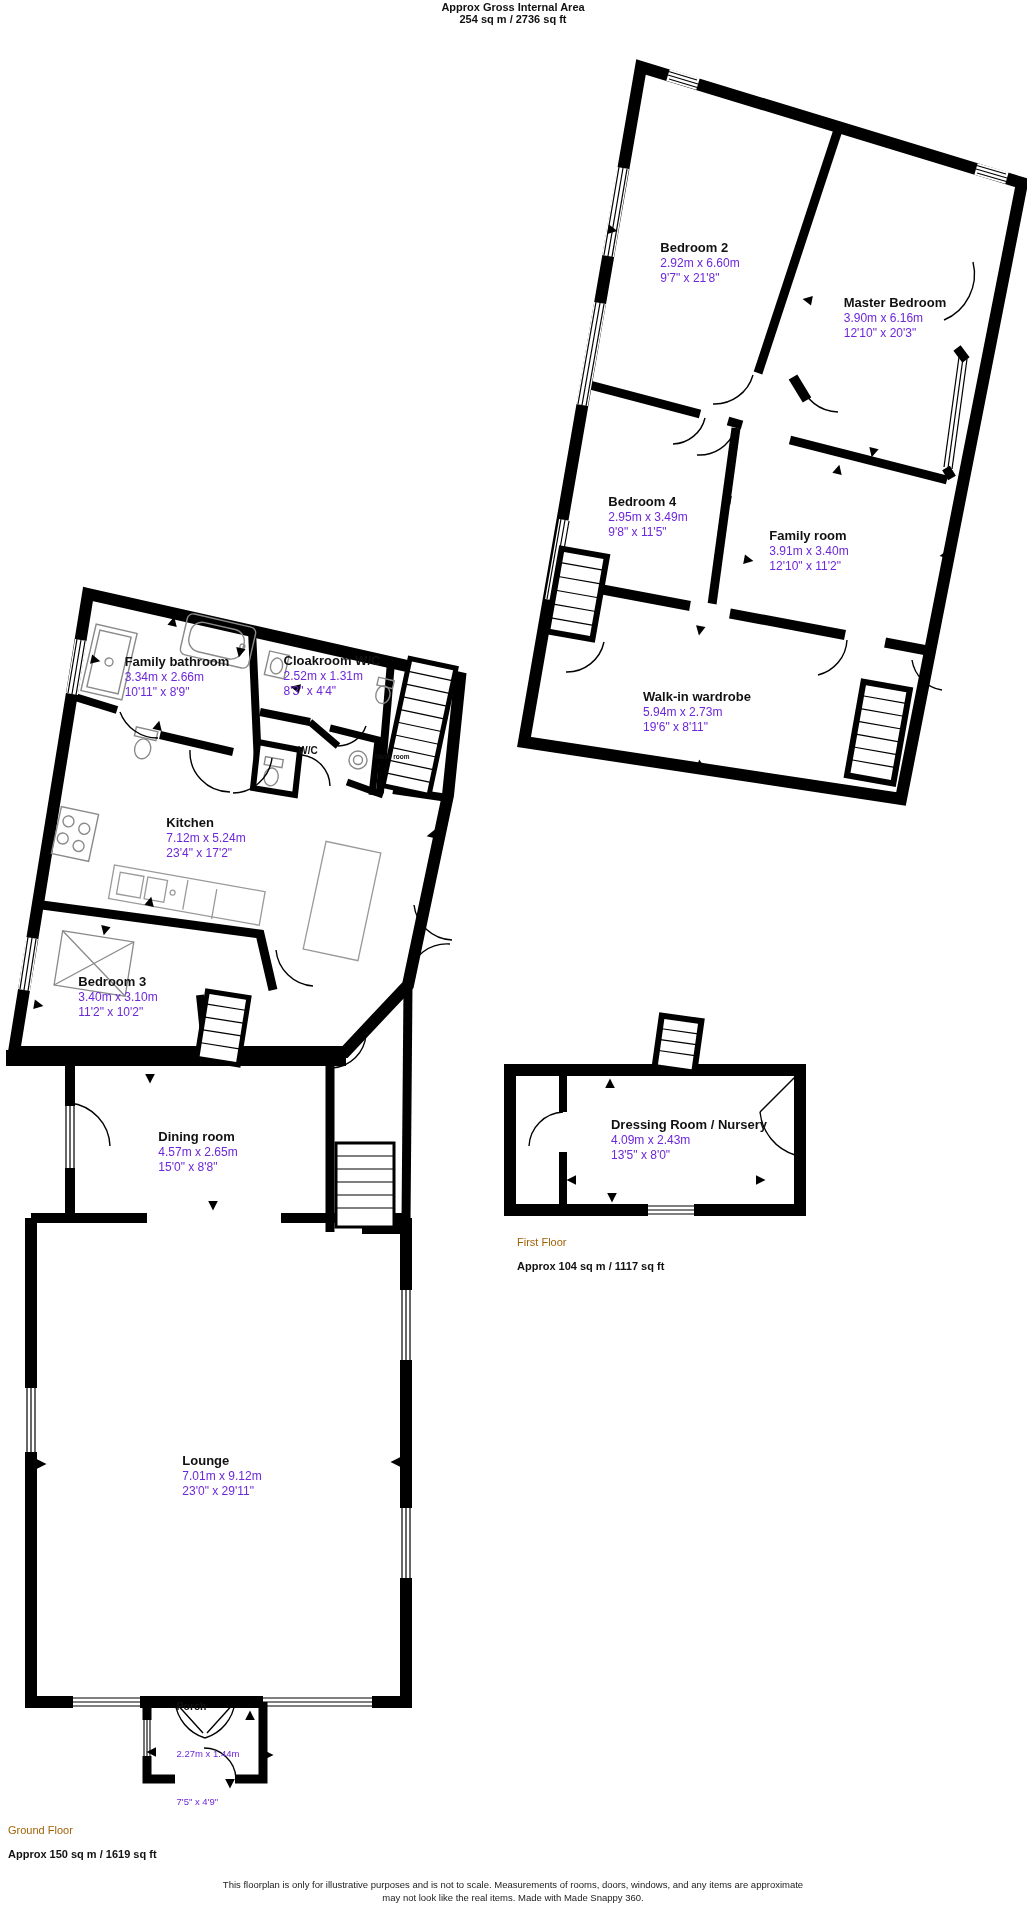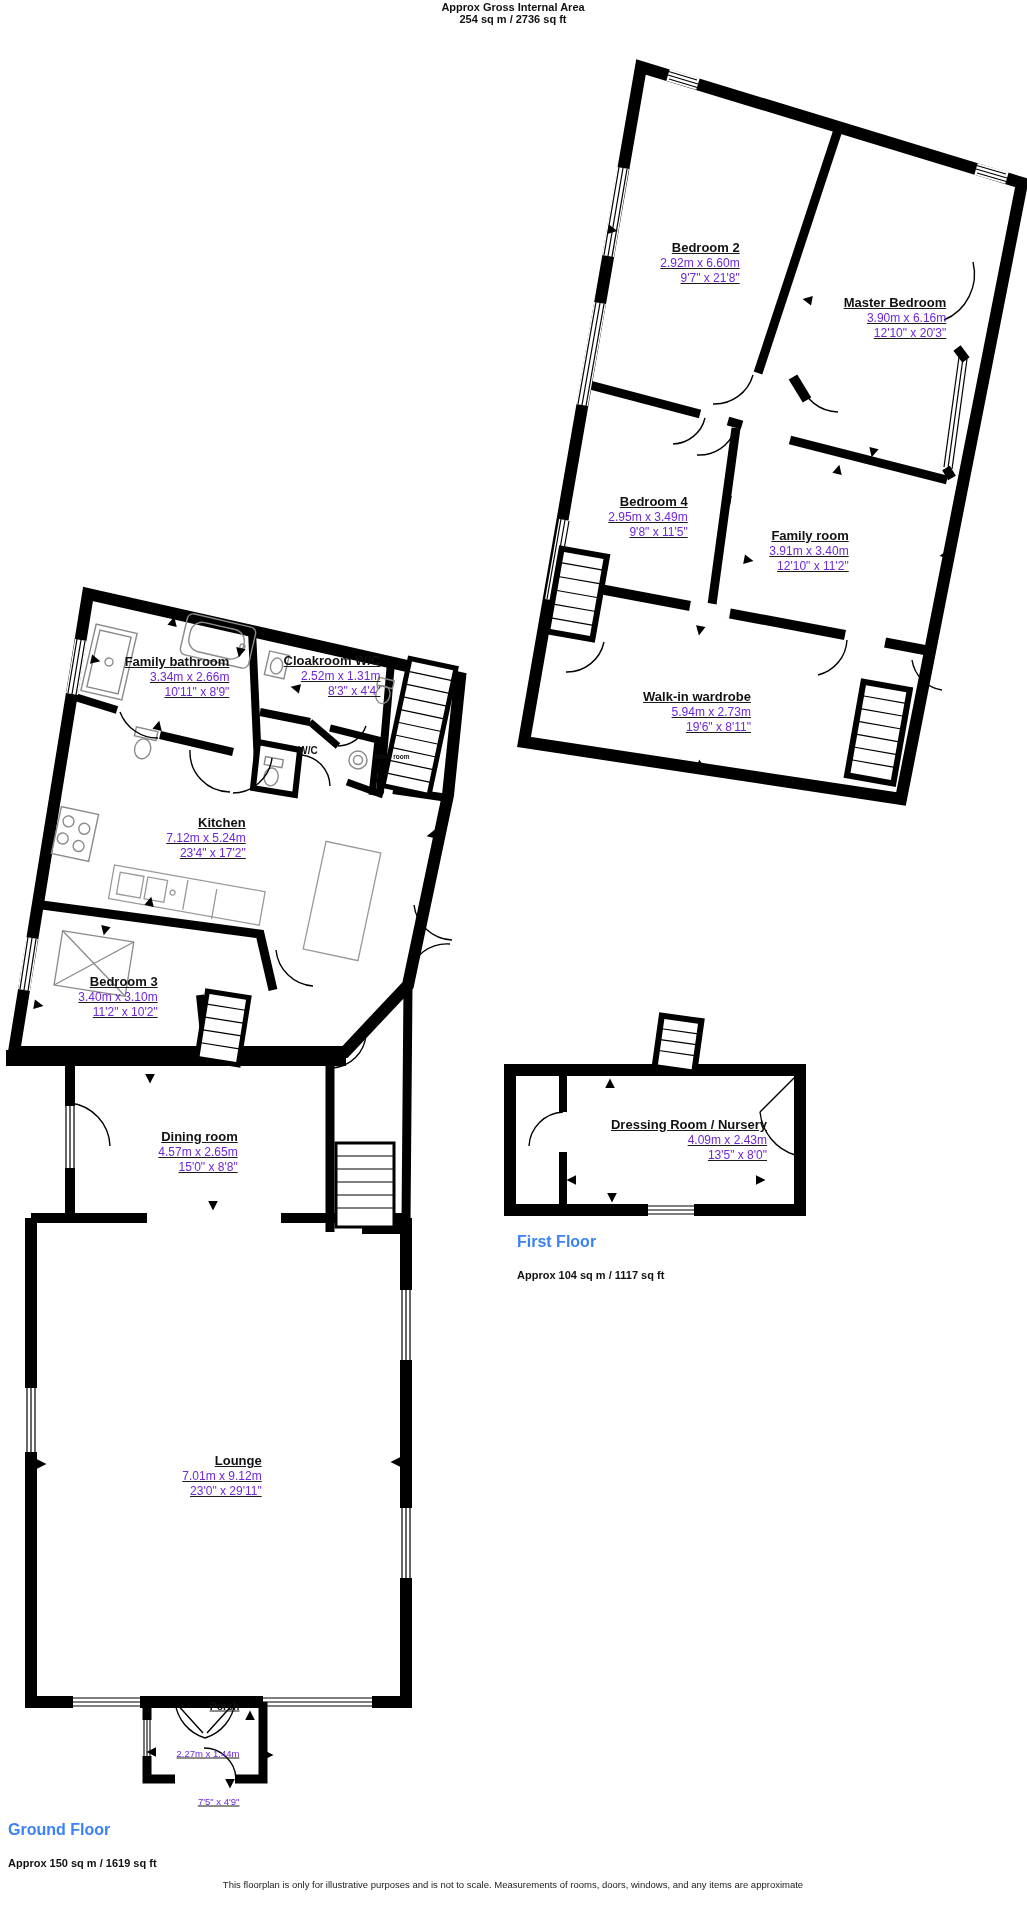--- a/index.html
+++ b/index.html
@@ -1,29 +1,29 @@
 <!DOCTYPE html>
 <html><head>
 <meta charset="utf-8">
 <style>
   html,body{margin:0;padding:0;background:#ffffff;}
   #stage{position:relative;width:1027px;height:1920px;background:#fff;overflow:hidden;
          font-family:"Liberation Sans",sans-serif;color:#1a1a1a;padding-left:44px;}
   svg{position:absolute;left:0;top:0;}
-  .txt{position:absolute;text-align:right;transform:translate(-50%,-50%);white-space:nowrap;text-decoration:underline;}
+  .txt{position:absolute;text-align:left;transform:translate(-50%,-50%);white-space:nowrap;}
   .room-label .rname{font-size:13px;font-weight:bold;line-height:16px;color:#111;}
   .room-label .rdim{font-size:12px;line-height:15px;color:#6d28d9;}
   .room-label.small .rname{font-size:10.5px;line-height:12px;}
   .room-label.small .rdim{font-size:9.5px;line-height:11.5px;margin-top:36px;}
   .tiny-label{position:absolute;transform:translate(-50%,-50%);font-weight:bold;color:#111;margin-left:36px;}
   .header-block{position:absolute;left:513px;top:1px;transform:translateX(-50%);
                 text-align:center;font-size:11px;font-weight:bold;line-height:12px;color:#111;}
   .floor-heading{position:absolute;}
-  .floor-heading .fh-title{font-size:16px;font-weight:700;color:#3b82f6;line-height:20px;}
-  .floor-heading .fh-area{font-size:11px;font-weight:bold;color:#111;line-height:14px;margin-top:16px;}
+  .floor-heading .fh-title{font-size:11px;font-weight:400;color:#a16207;line-height:20px;}
+  .floor-heading .fh-area{font-size:11px;font-weight:bold;color:#111;line-height:14px;margin-top:7px;}
   .footer-block{position:absolute;left:83px;top:1878px;width:860px;text-align:center;
                 font-size:9.5px;line-height:13px;color:#222;}
 </style>
 </head>
 <body>
 
 <div id="stage">
 
 <svg width="1027" height="1920" viewBox="0 0 1027 1920">
   <defs>
@@ -443,15 +443,16 @@
   <div class="fh-title">First Floor</div>
   <div class="fh-area">Approx 104 sq m / 1117 sq ft</div>
 </div>
 <div class="floor-heading" style="left:8px;top:1820px">
   <div class="fh-title">Ground Floor</div>
   <div class="fh-area">Approx 150 sq m / 1619 sq ft</div>
 </div>
 
 <div class="footer-block">
   <div>This floorplan is only for illustrative purposes and is not to scale. Measurements of rooms, doors, windows, and any items are approximate</div>
+  <div>may not look like the real items. Made with Made Snappy 360.</div>
 </div>
 
 </div>
 
 </body></html>

